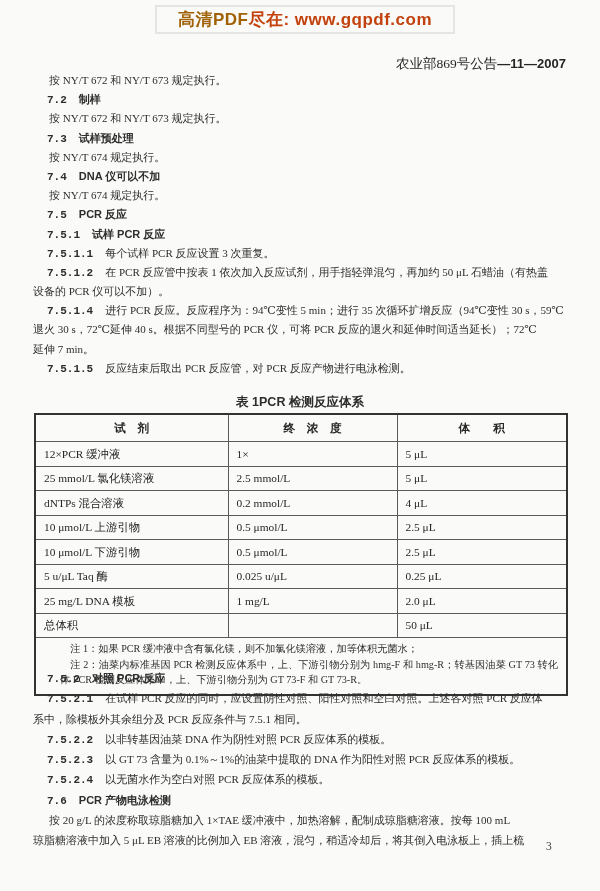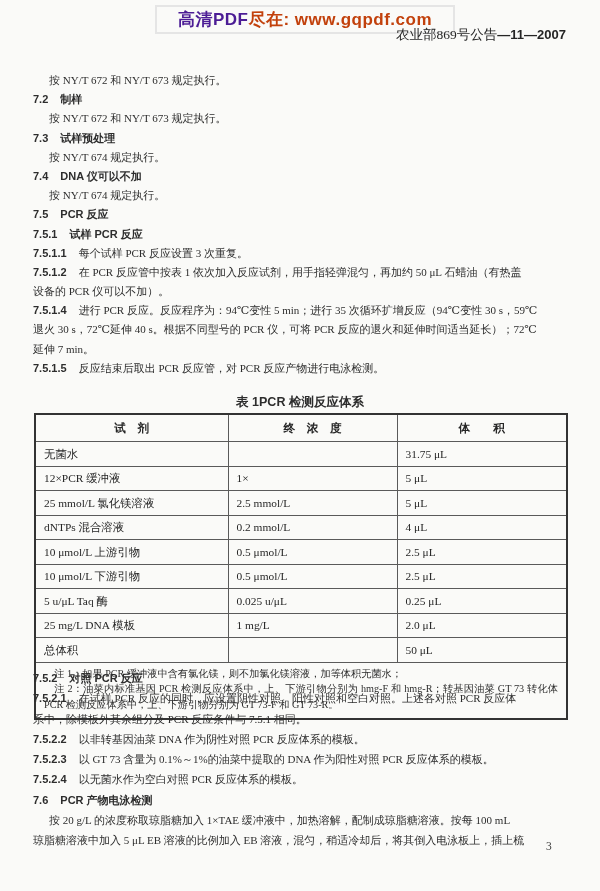--- a/index.html
+++ b/index.html
@@ -4,52 +4,52 @@
 <style>
   html,body{margin:0;padding:0;}
   body{width:600px;height:891px;position:relative;background:#fafaf8;
        font-family:"Liberation Serif","DejaVu Serif",serif;color:#2d2d2d;overflow:hidden;}
 
   
   .wm{position:absolute;left:155px;top:5px;width:296px;height:25px;
       border:2px solid #e5e5e5;display:flex;align-items:center;justify-content:center;
       font-family:"Liberation Sans","DejaVu Sans",sans-serif;font-weight:bold;
       font-size:17px;letter-spacing:.5px;white-space:nowrap;}
-  .wm .pink{color:#4c1d95;}
+  .wm .pink{color:#a16207;}
   .wm .gray{color:#c2410c;}
 
   
-  .doc-header{position:absolute;top:26px;right:34px;font-size:13.5px;white-space:nowrap;color:#252525;}
+  .doc-header{position:absolute;top:55px;right:34px;font-size:13.5px;white-space:nowrap;color:#252525;}
   .doc-header .num{font-family:"Liberation Sans","DejaVu Sans",sans-serif;font-weight:bold;font-size:13px;}
 
   
   .flow{position:absolute;left:33px;right:18px;}
   #flow-a{top:71px;}
   #flow-b{top:668px;}
   .line{height:19.2px;line-height:19.2px;font-size:11px;white-space:nowrap;}
   #flow-b .line{height:20.3px;line-height:20.3px;}
-  .line .num{font-family:Liberation Sans, sans-serif;font-weight:bold;margin-right:12px;}
+  .line .num{font-family:Liberation Mono, monospace;font-weight:bold;margin-right:12px;margin-left:14px;}
   .line.h .txt{font-family:"Liberation Sans","DejaVu Sans",sans-serif;font-weight:bold;}
   .line.ind{padding-left:16px;}
 
   
   .tb-caption{position:absolute;top:394px;left:0;width:600px;text-align:center;
       font-family:"Liberation Sans","DejaVu Sans",sans-serif;font-weight:bold;font-size:12.5px;}
   .tb-caption .cap-label{margin-right:0;}
 
   
   table.pcr{position:absolute;left:34px;top:413px;width:532px;border-collapse:collapse;
       table-layout:fixed;font-size:11.4px;color:#262626;}
   table.pcr col.c1{width:193px;} table.pcr col.c2{width:169px;} table.pcr col.c3{width:170px;}
   table.pcr th,table.pcr td{border:1px solid #5a5a5a;padding:2px 8px;font-weight:normal;
       height:19.5px;line-height:14px;text-align:left;white-space:nowrap;overflow:hidden;}
   table.pcr{border:2px solid #333;}
   table.pcr thead th{height:22px;text-align:center;
       font-family:"Liberation Sans","DejaVu Sans",sans-serif;font-weight:bold;font-size:11.6px;}
-  table.pcr td.notes-cell{height:auto;white-space:normal;padding:3px 8px 6px 8px;margin-left:30px;}
+  table.pcr td.notes-cell{height:auto;white-space:normal;padding:3px 8px 6px 24px;margin-left:30px;}
   .note-p{margin:0;font-size:10.2px;line-height:15.6px;text-indent:1em;text-align:justify;color:#2d2d2d;}
 
   
   .page-num{position:absolute;left:546px;top:840px;font-size:11.5px;color:#3a3a3a;}
 </style>
 </head>
 <body>
 
 <div class="wm">
   <span class="pink">高清PDF</span>
@@ -90,25 +90,20 @@
       <col class="c3">
     </colgroup>
   <thead>
     <tr>
       <th>试　剂</th>
       <th>终　浓　度</th>
       <th>体　　积</th>
     </tr>
   </thead>
   <tbody>
-    <tr>
-        <td>无菌水</td>
-        <td></td>
-        <td>31.75 μL</td>
-      </tr>
     <tr>
         <td>12×PCR 缓冲液</td>
         <td>1×</td>
         <td>5 μL</td>
       </tr>
     <tr>
         <td>25 mmol/L 氯化镁溶液</td>
         <td>2.5 mmol/L</td>
         <td>5 μL</td>
       </tr>

